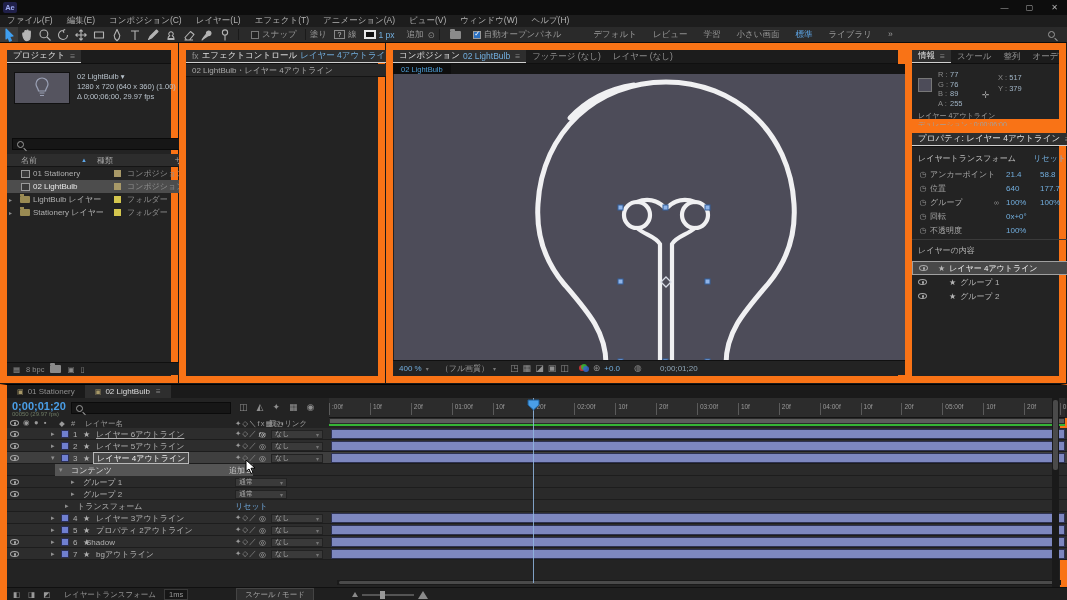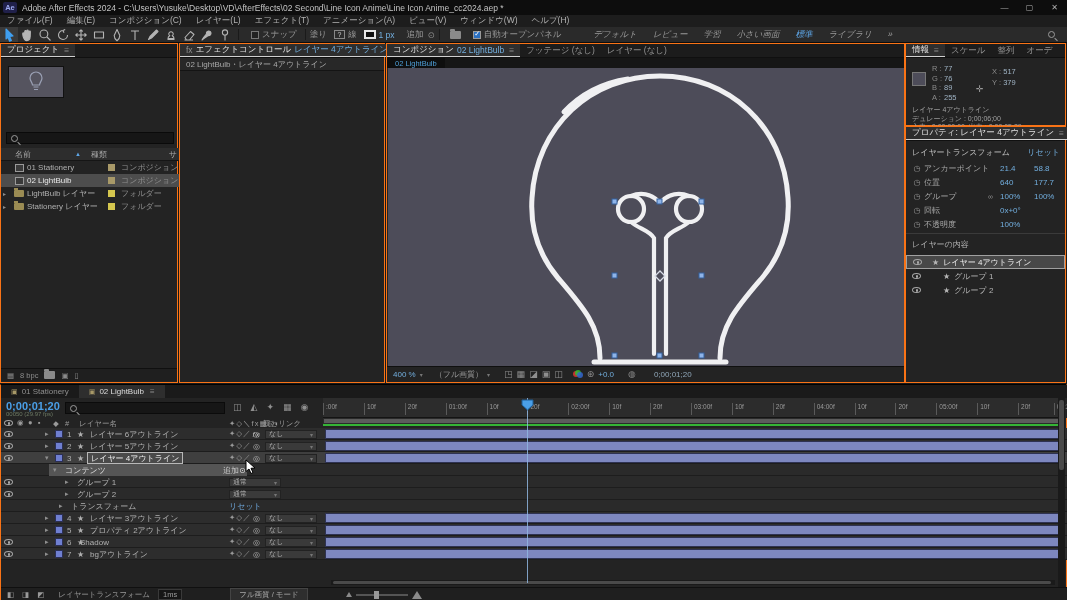--- a/index.html
+++ b/index.html
@@ -26,27 +26,27 @@
   .tb-sep { width:1px; height:11px; background:#1a1a1a; margin:0 4px; }
   .tb-check { width:8px; height:8px; border:1px solid #777; margin:0 3px 0 8px; background:#222; }
   .tb-label { margin-right:4px; white-space:nowrap; }
   .swatch-none { width:11px; height:9px; border:1px solid #888; background:#2c2c2c; color:#cfcfcf; font-size:7px; text-align:center; line-height:8px; margin:0 3px; }
   .swatch-stroke { width:12px; height:9px; border:2px solid #e8e8e8; background:#111; margin:0 3px; }
   .blue-text { color:#72aede; }
   .folder-mini { width:11px; height:8px; background:#8a8a8a; border-radius:1px; position:relative; margin:0 6px; }
   .folder-mini::before { content:""; position:absolute; left:0; top:-2px; width:5px; height:2px; background:#8a8a8a; border-radius:1px 1px 0 0; }
   .checked-box { width:8px; height:8px; border:1px solid #9a9a9a; margin:0 3px 0 6px; position:relative; background:#2a6fc0; }
   .checked-box::after { content:"✓"; position:absolute; left:0.5px; top:-2px; color:#fff; font-size:7px; }
-  .ws-tab { padding:0 8px; white-space:nowrap; color:#9a9a9a;font-style:italic; }
+  .ws-tab { padding:0 8px; white-space:nowrap; color:#9a9a9a; }
   .ws-tab.active { color:#5ea7e8; }
   .mag { width:7px; height:7px; border:1.2px solid #9a9a9a; border-radius:50%; position:relative; display:inline-block; }
   .mag::after { content:""; position:absolute; width:4px; height:1.2px; background:#9a9a9a; transform:rotate(45deg); left:5px; top:7px; }
 
   
-  .panel { position:absolute; background:#232323; border:1px solid #f97316; }
+  .panel { position:absolute; background:#232323; border:7px solid #f97316; }
   .ptabs { height:14px; background:#1c1c1c; display:flex; align-items:stretch; font-size:8.5px; color:#969696; border-bottom:1px solid #101010; }
   .ptab { padding:0 6px; display:flex; align-items:center; gap:3px; white-space:nowrap; }
   .ptab.active { background:#2e2e2e; color:#e0e0e0; border-bottom:1px solid #cfcfcf; }
   .pmenu { color:#8a8a8a; margin-left:2px; }
 
   
   #project-panel { left:0; top:43px; width:178px; height:340px; }
   .prj-thumb { position:absolute; left:7px; top:22px; width:56px; height:32px; background:#55545f; border:1px solid #111; display:flex; align-items:center; justify-content:center; }
   .prj-info { position:absolute; left:70px; top:22px; font-size:7.5px; color:#b9c3cc; line-height:10px; white-space:nowrap; }
   .prj-search { position:absolute; left:5px; top:88px; width:168px; height:12px; background:#161616; border:1px solid #0a0a0a; display:flex; align-items:center; padding:0 4px; gap:4px; }
@@ -143,21 +143,20 @@
   .slider-track { width:52px; height:2px; background:#555; position:relative; }
   .slider-thumb { position:absolute; left:18px; top:-3px; width:5px; height:8px; background:#999; }
 
   .cursor { position:absolute; z-index:99; }
 </style>
 </head>
 <body>
 
 <div class="titlebar">
   <div class="ae-badge">Ae</div>
-  <span>Adobe After Effects 2024 - C:\Users\Yusuke\Desktop\VD\AfterEffects\02 Second\Line Icon Anime\Line Icon Anime_cc2024.aep *</span>
   <div class="win-controls">
     <span class="win-btn">—</span>
     <span class="win-btn">▢</span>
     <span class="win-btn">✕</span>
   </div>
 </div>
 
 <div class="menubar" id="menubar">
     <span class="menu-item">ファイル(F)</span>
     <span class="menu-item">編集(E)</span>
@@ -270,20 +269,25 @@
     <div class="ptab active">
       <span>プロジェクト</span>
       <span class="pmenu">≡</span>
     </div>
   </div>
   <div class="prj-thumb">
     <svg width="20" height="24" viewBox="0 0 20 24">
       <path d="M10 2 a6 6 0 0 1 6 6 c0 3-2.5 4.5-2.5 7 h-7 C6.5 12.5 4 11 4 8 a6 6 0 0 1 6-6 Z M7.5 17 h5 M8 19.5 h4" fill="none" stroke="#9aa0b4" stroke-width="1.2"></path>
     </svg>
   </div>
+  <div class="prj-info">
+    <div>02 LightBulb ▾</div>
+    <div>1280 x 720 (640 x 360) (1.00)</div>
+    <div>Δ 0;00;06;00, 29.97 fps</div>
+  </div>
   <div class="prj-search">
       <span class="mag"></span>
     </div>
   <div class="prj-cols">
     <span style="margin-left:14px;">名前</span>
     <span style="margin-left:44px; color:#5ea7e8; font-size:6px;">▲</span>
     <span style="margin-left:10px;">種類</span>
     <span style="margin-left:auto; margin-right:2px;">サ</span>
   </div>
   <div class="prj-rows" id="prj-rows">
@@ -563,21 +567,21 @@
       <div class="tl-row">
         <div class="cell" style="left: 3px;">
           <span class="eye"></span>
         </div>
         <div class="cell exp" style="left: 44px;">▸</div>
         <div class="cell" style="left: 54px;">
           <span class="lay-swatch"></span>
         </div>
         <div class="cell" style="left: 66px;">1</div>
         <div class="cell" style="left: 76px;">★</div>
-        <div class="cell name-box" style="left: 86px;">レイヤー 6アウトライン</div>
+        <div class="cell name-box" style="left: 86px; text-decoration: underline;">レイヤー 6アウトライン</div>
         <div class="cell sw-glyphs" style="left: 228px;">✦◇／<span class="fx-it">fx</span></div>
         <div class="cell" style="left: 252px;">◎</div>
         <div class="cell" style="left: 264px;">
           <span class="parent-dd">
             <span>なし</span>
             <span class="dd-arrow">▾</span>
           </span>
         </div>
         <div class="track-bar" style="background: rgb(125, 135, 191);"></div>
       </div>
@@ -748,21 +752,21 @@
     </div>
   <div class="vscroll">
       <i></i>
     </div>
   <div class="tl-footer">
     <span>◧</span>
     <span>◨</span>
     <span>◩</span>
     <span style="margin-left:6px;">レイヤートランスフォーム</span>
     <span class="ms-box">1ms</span>
-    <span class="btn-box" style="margin-left:40px;">フル画質 / モード</span>
+    <span class="btn-box" style="margin-left:40px;">スケール / モード</span>
     <span class="zoom-slider" style="margin-left:30px;">
       <span class="mtn-s"></span>
       <span class="slider-track">
           <span class="slider-thumb"></span>
         </span>
       <span class="mtn-b"></span>
     </span>
   </div>
 </div>
 

